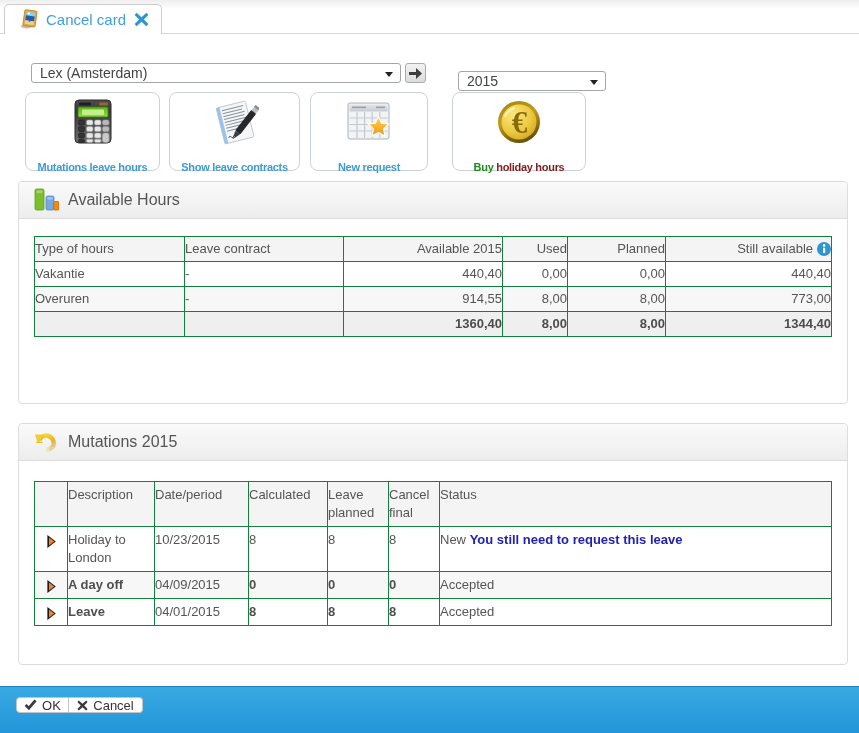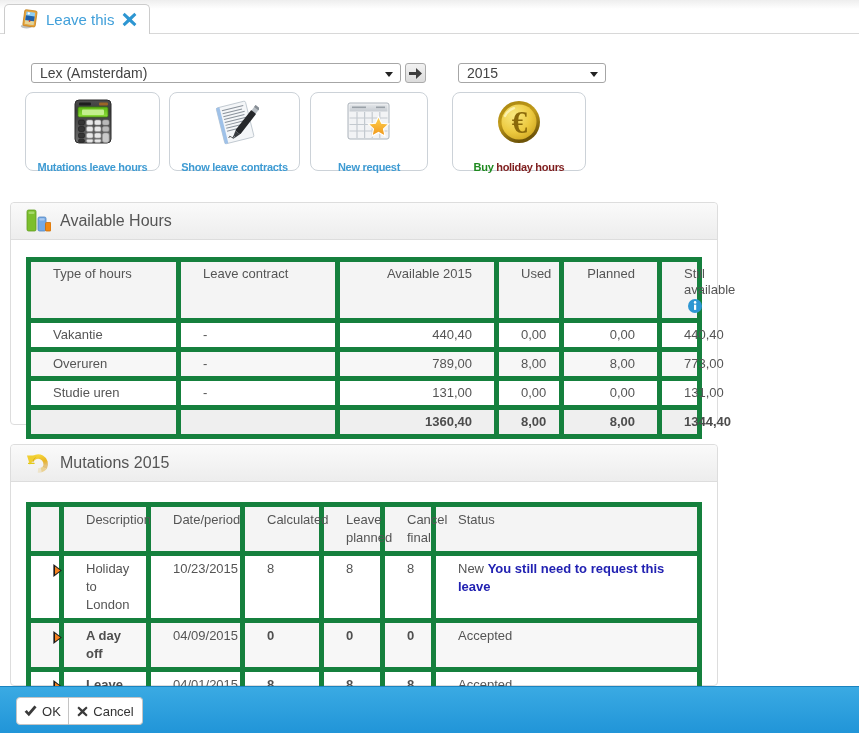--- a/index.html
+++ b/index.html
@@ -19,62 +19,62 @@
 
 .selrow { position:absolute; left:4px; top:63px; height:21px; width:859px; }
 .sel { position:absolute; height:20px; background:#fff; border:1px solid #a6a6a6; border-radius:3px;
   font-size:14px; color:#444; line-height:18px; padding-left:8px; }
 .sel .caret { position:absolute; right:7px; top:8px; width:0; height:0;
   border-left:4px solid transparent; border-right:4px solid transparent; border-top:5px solid #222; }
 #sel1 { left:27px; width:370px; }
 #gobtn { position:absolute; left:401px; top:0; width:21px; height:20px; border:1px solid #ababab; border-radius:3px;
   background:linear-gradient(#f2f2f2,#dcdcdc); }
 #gobtn svg { display:block; margin:4px auto 0; }
-#sel2 { left:454px; width:148px; }
+#sel2 { left:454px; width:148px;margin-top:8px; }
 
 
 .bigbtn { position:absolute; top:92px; height:79px; background:#fff; border:1px solid #ccd2d8; border-radius:8px; text-align:center; }
 .bigbtn .bicon { margin-top:5px; height:48px; display:flex; align-items:center; justify-content:center; }
 .bigbtn .blabel { font-size:11px; font-weight:bold; color:#3e9bd3; margin-top:15px; white-space:nowrap; letter-spacing:-0.3px; }
 #bb1 { left:25px; width:135px; }
 #bb2 { left:169px; width:131px; }
 #bb3 { left:310px; width:118px; }
 #bb4 { left:452px; width:134px; }
 #bb4 .blabel .buy { color:#1f8a1f; }
 #bb4 .blabel .rest { color:#7f1d1d; }
 
 
-.panel { position:absolute; left:10px; width:708px; background:#fff; border:1px solid #dddddd; border-radius:4px;margin-top:21px; }
+.panel { position:absolute; left:18px; width:830px; background:#fff; border:1px solid #dddddd; border-radius:4px; }
 #panel1 { top:181px; height:223px; }
 #panel2 { top:423px; height:242px; }
 .phead { height:37px; border-bottom:1px solid #ddd; border-radius:4px 4px 0 0;
   background:linear-gradient(#fafafa,#ededed); display:flex; align-items:center; padding-left:15px; }
 .phead .hicon { width:25px; height:24px; margin-right:9px; }
 .phead .htitle { font-size:16px; color:#555; }
 .pbody { padding:17px 15px 0 15px; }
 #panel2 .pbody { padding-top:20px; }
 
 
 table { border-collapse:collapse; width:100%; font-size:13px; color:#555; table-layout:fixed; }
-th, td { border:5px solid #15803d; padding:4px 22px; text-align:left; font-weight:normal; vertical-align:top; }
+th, td { border:1px solid #15803d; padding:4px 0; text-align:left; font-weight:normal; vertical-align:top; }
 #t1 th, #t1 td { line-height:16px; }
 #t2 th, #t2 td { line-height:18px; }
 thead th { background:#f4f4f4; }
 tr.alt td { background:#f7f7f7; }
 td.num, th.num { text-align:right; }
 #t1 tr.total td { background:#efefef; font-weight:bold; color:#4d4d4d; }
 #t2 td.b { font-weight:bold; color:#4f4f4f; }
 .statuslink { font-weight:bold; color:#2222b2; }
 td.tri svg { display:block; margin:4px auto 0; }
 .infoi { display:inline-block; vertical-align:-3px; margin-left:4px; }
 
 
 .footer { position:absolute; left:0; top:686px; width:859px; height:47px;
   background:linear-gradient(#3aaae3,#2195d8); border-top:1px solid #1a83bf; }
-.fbtn { position:absolute; top:10px; height:28px; background:#fff; border:1px solid #c4c4c4;
+.fbtn { position:absolute; top:10px; height:16px; background:#fff; border:1px solid #c4c4c4;
   font-size:13px; color:#333; display:flex; align-items:center; justify-content:center; }
 #okbtn { left:16px; width:53px; border-radius:4px 0 0 4px; }
 #cancelbtn { left:69px; width:74px; border-left:none; border-radius:0 4px 4px 0; }
 .fbtn svg { margin-right:5px; }
 </style>
 </head>
 <body>
 
 <div class="tabbar">
   <div class="bottomline"></div>
@@ -83,21 +83,21 @@
       <ellipse cx="9" cy="24" rx="8" ry="3" fill="#000" opacity="0.25"></ellipse>
       <g transform="rotate(8 13 14)">
         <rect x="5" y="2" width="17" height="22" rx="2" fill="#e8a33b" stroke="#c07f18" stroke-width="1"></rect>
         <rect x="7.5" y="4.5" width="12" height="17" fill="#8ecef2"></rect>
         <rect x="7.5" y="9.5" width="12" height="7" fill="#1f5fa8"></rect>
         <rect x="7.5" y="16.5" width="12" height="5" fill="#e9d492"></rect>
         <circle cx="11" cy="6.5" r="1.6" fill="#ffffff"></circle>
         <rect x="12.5" y="15.5" width="2" height="2.5" fill="#d03a2b"></rect>
       </g>
     </svg>
-    <span class="ttext">Leave this</span>
+    <span class="ttext">Cancel card</span>
     <svg class="tclose" width="15" height="15" viewBox="0 0 15 15">
       <path d="M2.6 0.8 L7.5 5.2 L12.4 0.8 L14.4 3.0 L9.8 7.5 L14.4 12.0 L12.4 14.2 L7.5 9.8 L2.6 14.2 L0.6 12.0 L5.2 7.5 L0.6 3.0 Z" fill="#2d96d2"></path>
     </svg>
   </div>
 </div>
 
 <div class="selrow">
   <div class="sel" id="sel1">Lex (Amsterdam)<span class="caret"></span></div>
   <div id="gobtn">
     <svg width="13" height="11" viewBox="0 0 13 11">
@@ -273,32 +273,24 @@
             <td>Vakantie</td>
             <td>-</td>
             <td class="num">440,40</td>
             <td class="num">0,00</td>
             <td class="num">0,00</td>
             <td class="num">440,40</td>
           </tr>
         <tr class="alt">
             <td>Overuren</td>
             <td>-</td>
-            <td class="num">789,00</td>
+            <td class="num">914,55</td>
             <td class="num">8,00</td>
             <td class="num">8,00</td>
             <td class="num">773,00</td>
-          </tr>
-        <tr>
-            <td>Studie uren</td>
-            <td>-</td>
-            <td class="num">131,00</td>
-            <td class="num">0,00</td>
-            <td class="num">0,00</td>
-            <td class="num">131,00</td>
           </tr>
         <tr class="total">
             <td></td>
             <td></td>
             <td class="num">1360,40</td>
             <td class="num">8,00</td>
             <td class="num">8,00</td>
             <td class="num">1344,40</td>
           </tr>
       </tbody>

